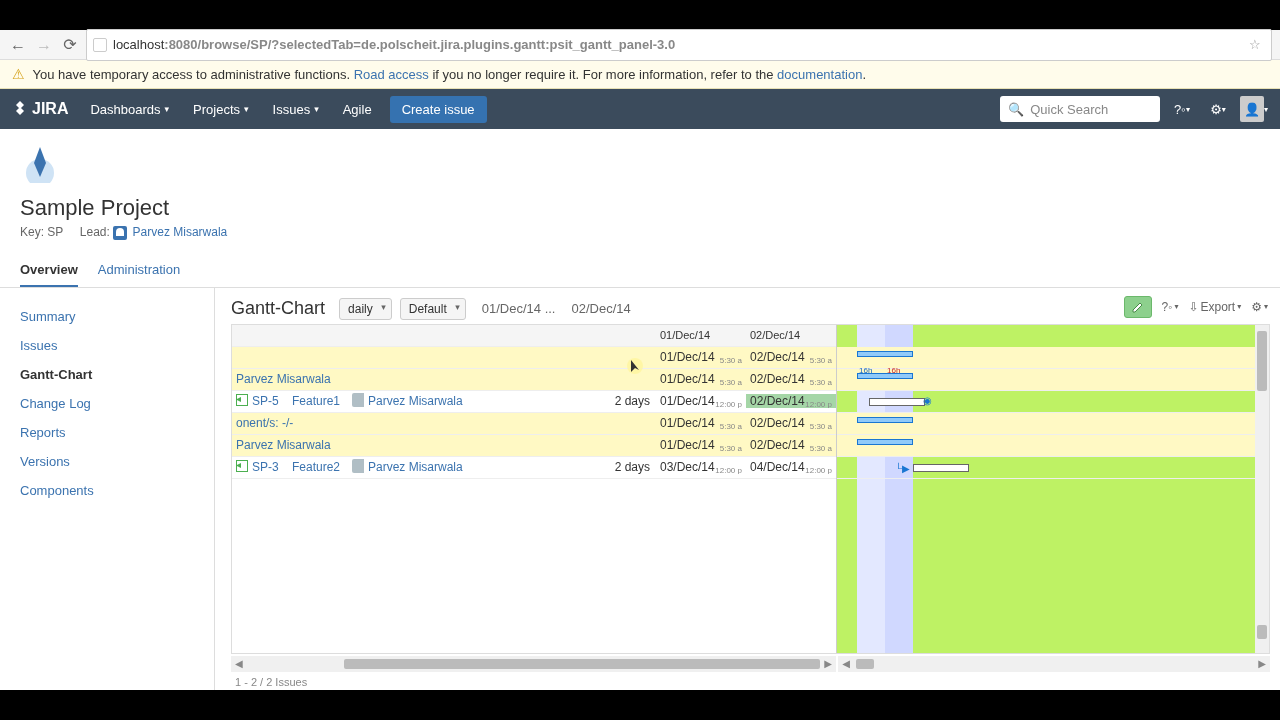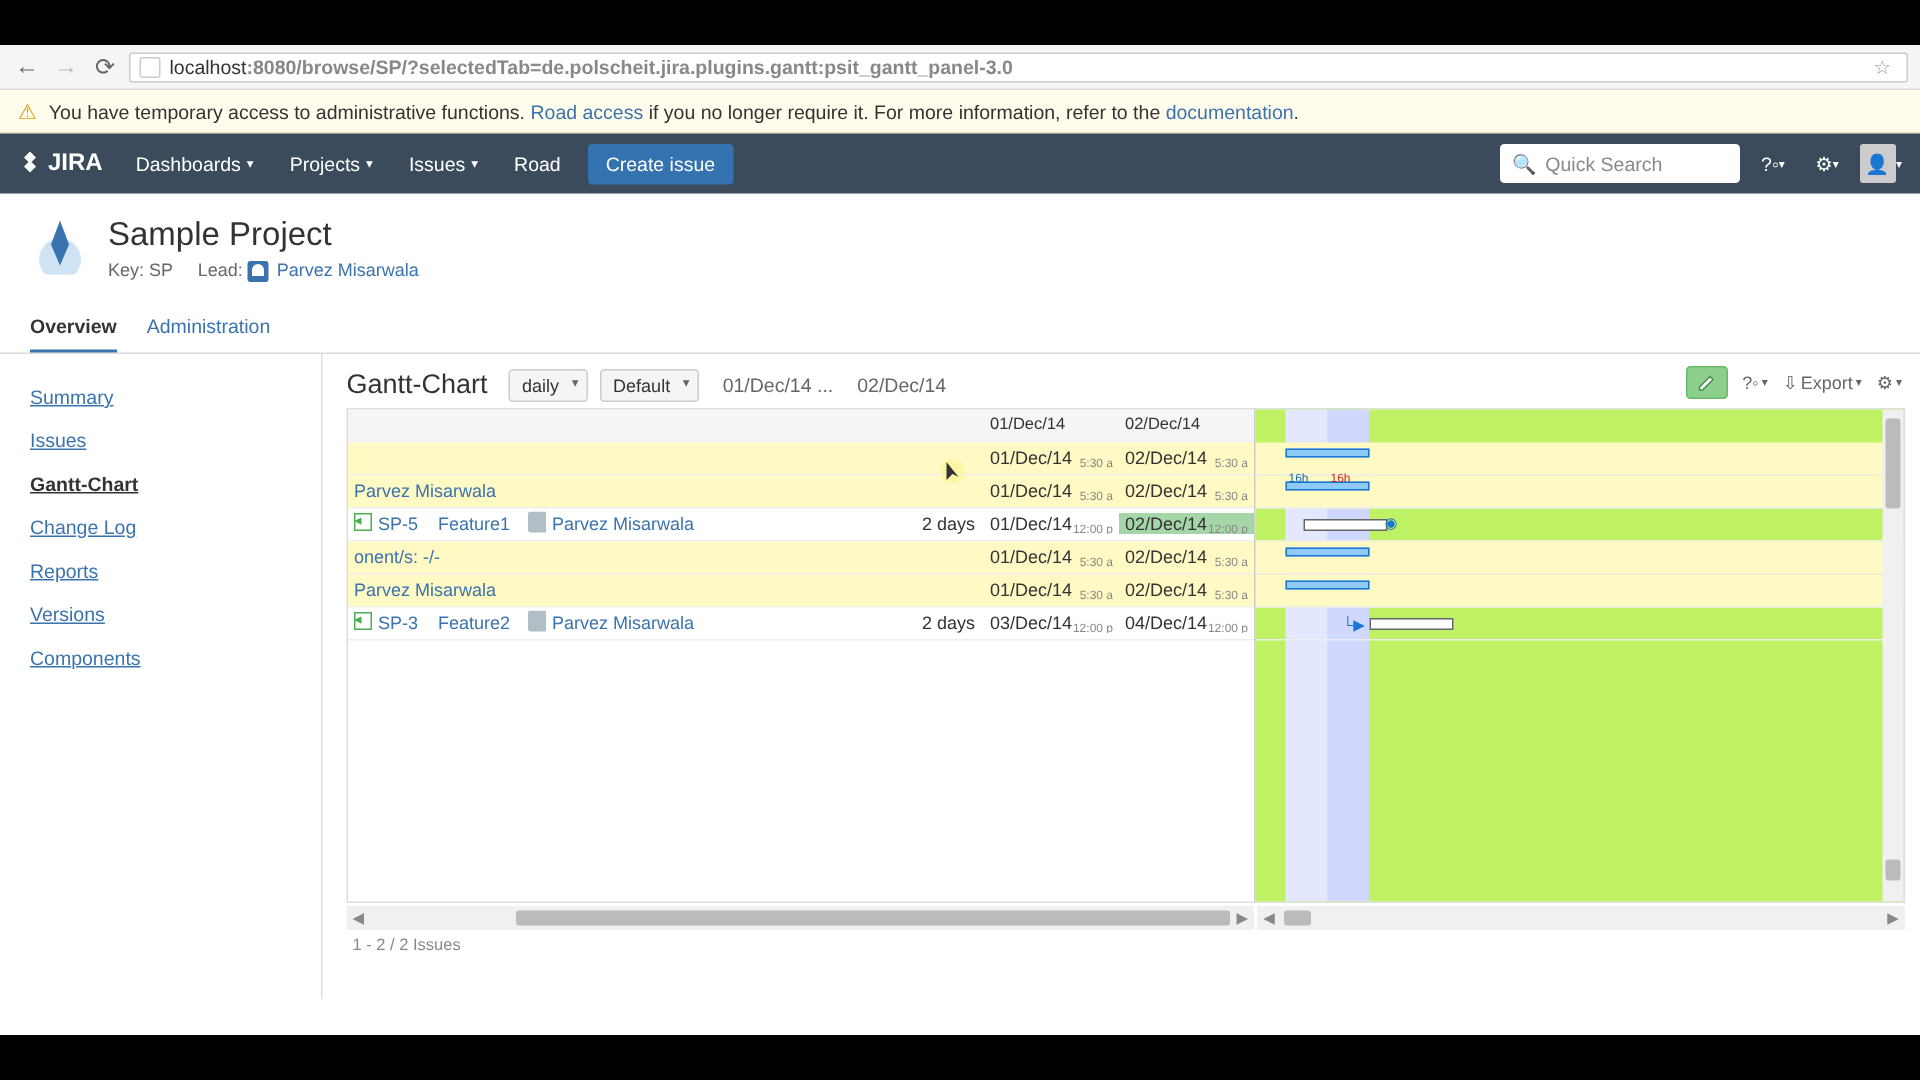--- a/index.html
+++ b/index.html
@@ -4,21 +4,21 @@
 <style>
 * { box-sizing: border-box; margin: 0; padding: 0; }
 body { font-family: Arial, sans-serif; font-size: 13px; color: #333; background: #000; }
 .viewport { background: #fff; width: 1280px; height: 720px; margin: 0 auto; overflow: hidden; position: relative; }
 .top-black { height: 30px; background: #000; }
 .bottom-black { position: absolute; bottom: 0; left: 0; right: 0; height: 30px; background: #000; }
 
 
 .browser-bar { height: 30px; background: #f5f5f5; border-bottom: 1px solid #ddd; display: flex; align-items: center; padding: 0 8px; gap: 6px; }
 .browser-bar .nav-btn { width: 20px; height: 20px; display: flex; align-items: center; justify-content: center; color: #666; cursor: pointer; font-size: 16px; }
-.url-bar { flex: 1; height: 20px; border: 1px solid #ccc; border-radius: 2px; background: #fff; display: flex; align-items: center; padding: 0 6px; font-size: 13px; color: #333; }
+.url-bar { flex: 1; height: 32px; border: 1px solid #ccc; border-radius: 2px; background: #fff; display: flex; align-items: center; padding: 0 6px; font-size: 13px; color: #333; }
 .url-bar .host { color: #333; }
 .url-bar .path { color: #888; font-weight: bold; }
 .star-icon { width: 16px; height: 16px; color: #999; margin-left: 4px; }
 .page-icon { width: 14px; height: 14px; margin-right: 6px; border: 1px solid #ccc; border-radius: 2px; }
 
 
 .info-banner { background: #fffceb; border-bottom: 1px solid #e8e1b5; padding: 6px 12px; font-size: 13px; color: #333; display: flex; align-items: center; gap: 8px; }
 .info-banner .warn-icon { color: #d4a017; font-size: 14px; }
 .info-banner a { color: #3b73af; text-decoration: none; }
 
@@ -28,38 +28,38 @@
 .jira-logo svg { fill: #fff; }
 .nav-item { padding: 0 10px; height: 40px; display: flex; align-items: center; cursor: pointer; font-size: 13px; gap: 4px; }
 .nav-item .caret { font-size: 9px; }
 .create-btn { background: #3572b0; padding: 6px 12px; border-radius: 3px; margin-left: 4px; cursor: pointer; }
 .header-right { margin-left: auto; display: flex; align-items: center; gap: 8px; }
 .search-box { background: #fff; border-radius: 3px; height: 26px; width: 160px; display: flex; align-items: center; padding: 0 8px; color: #666; gap: 6px; }
 .header-icon { width: 28px; height: 28px; display: flex; align-items: center; justify-content: center; cursor: pointer; color: #fff; }
 .avatar-box { width: 26px; height: 26px; background: #ccc; border-radius: 2px; display: flex; align-items: center; justify-content: center; }
 
 
-.project-header { padding: 14px 20px 0; display: flex; align-items: flex-start; gap: 12px; }
+.project-header { padding: 14px 20px 0; display: flex; align-items: flex-start; gap: 12px; flex-direction: column; }
 .project-avatar { width: 40px; height: 40px; position: relative; }
 .project-avatar svg { position: absolute; }
 .project-title { font-size: 22px; color: #333; }
 .project-meta { font-size: 12px; color: #666; margin-top: 4px; }
 .project-meta a { color: #3b73af; text-decoration: none; }
 .person-icon { display: inline-block; width: 14px; height: 14px; background: #3b73af; border-radius: 2px; vertical-align: middle; margin-right: 2px; position: relative; }
 .person-icon::after { content: ''; position: absolute; top: 2px; left: 3px; width: 8px; height: 8px; background: #fff; border-radius: 50% 50% 0 0; }
 
 
 .tabs { border-bottom: 1px solid #ddd; padding: 0 20px; margin-top: 14px; display: flex; gap: 20px; }
 .tab { padding: 8px 0; color: #3b73af; cursor: pointer; font-size: 13px; }
 .tab.active { color: #333; font-weight: bold; border-bottom: 2px solid #3b73af; text-align: center; }
 
 
 .main { display: flex; height: 430px; }
 .sidebar { width: 215px; border-right: 1px solid #ddd; padding: 14px 0; }
-.sidebar-item { padding: 7px 20px; color: #3b73af; cursor: pointer; font-size: 13px; text-decoration: underline; }
+.sidebar-item { padding: 7px 20px; color: #3b73af; cursor: pointer; font-size: 13px; }
 .sidebar-item.active { color: #333; font-weight: bold; }
 .content { flex: 1; padding: 10px 10px 0 16px; position: relative; }
 
 
 .gantt-header { display: flex; align-items: center; gap: 8px; margin-bottom: 4px; }
 .gantt-title { font-size: 18px; color: #333; margin-right: 6px; }
 .dropdown { border: 1px solid #ccc; border-radius: 3px; padding: 3px 18px 3px 8px; font-size: 12px; color: #333; background: #f5f5f5; position: relative; cursor: pointer; }
 .dropdown::after { content: '▾'; position: absolute; right: 5px; font-size: 9px; color: #666; }
 .date-range { font-size: 13px; color: #666; margin-left: 8px; }
 .toolbar-right { position: absolute; right: 12px; top: 8px; display: flex; align-items: center; gap: 10px; }
@@ -151,21 +151,21 @@
       </div>
     <div class="nav-item">
         <span>Projects</span>
         <span class="caret">▾</span>
       </div>
     <div class="nav-item">
         <span>Issues</span>
         <span class="caret">▾</span>
       </div>
     <div class="nav-item">
-        <span>Road</span>
+        <span>Agile</span>
       </div>
     <div class="create-btn">Create issue</div>
     <div class="header-right">
       <div class="search-box">
         <span>🔍</span>
         <span style="color:#888">Quick Search</span>
       </div>
       <div class="header-icon">?◦<span style="font-size:8px">▾</span></div>
       <div class="header-icon">⚙<span style="font-size:8px">▾</span></div>
       <div class="header-icon">

